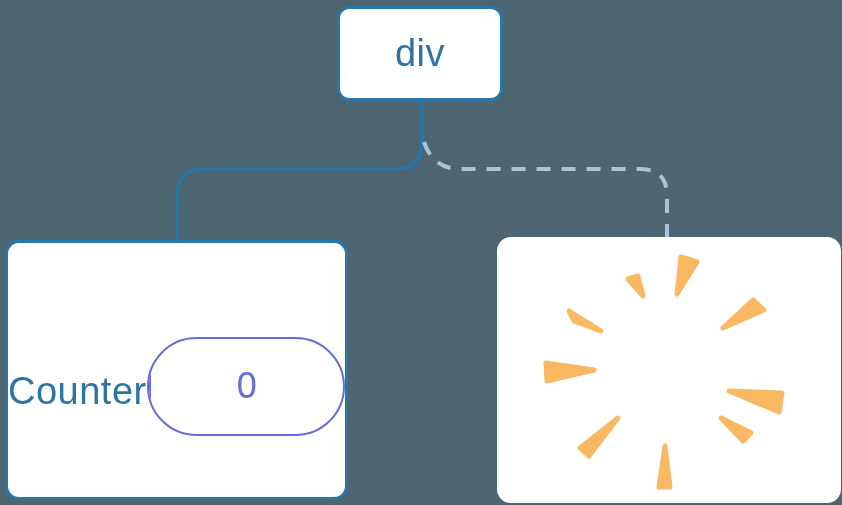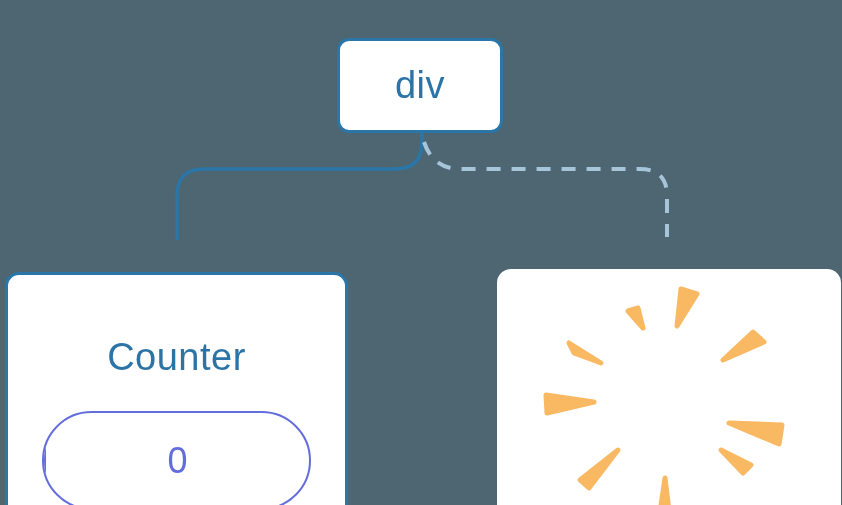--- a/index.html
+++ b/index.html
@@ -10,34 +10,33 @@
     overflow:hidden;
     font-family:"Liberation Sans", sans-serif;
   }
   .edges{
     position:absolute;left:0;top:0;width:842px;height:505px;
   }
   .node{
     position:absolute;
     background:#ffffff;
     box-sizing:border-box;
-    margin-top:32px;
   }
   .node-root{
     left:337px;top:6px;width:166px;height:95px;
     border:3px solid #2a76a8;border-radius:12px;
     display:flex;align-items:center;justify-content:center;
   }
   .node-root .label{
     color:#2d74a6;font-size:38px;font-weight:500;letter-spacing:0.5px;
   }
   .node-counter{
     left:5px;top:240px;width:343px;height:260px;
     border:3px solid #2a76a8;border-radius:14px;
-    display:flex;flex-direction:column;align-items:center;justify-content:center;
+    display:flex;flex-direction:row;align-items:center;
   }
   .counter-title{
     margin-top:42px;
     color:#2d74a6;font-size:38px;font-weight:500;letter-spacing:0.5px;
   }
   .state-pill{
     margin-top:32px;
     width:269px;height:99px;
     border:2.5px solid #636ddb;border-radius:50px;
     box-sizing:border-box;

